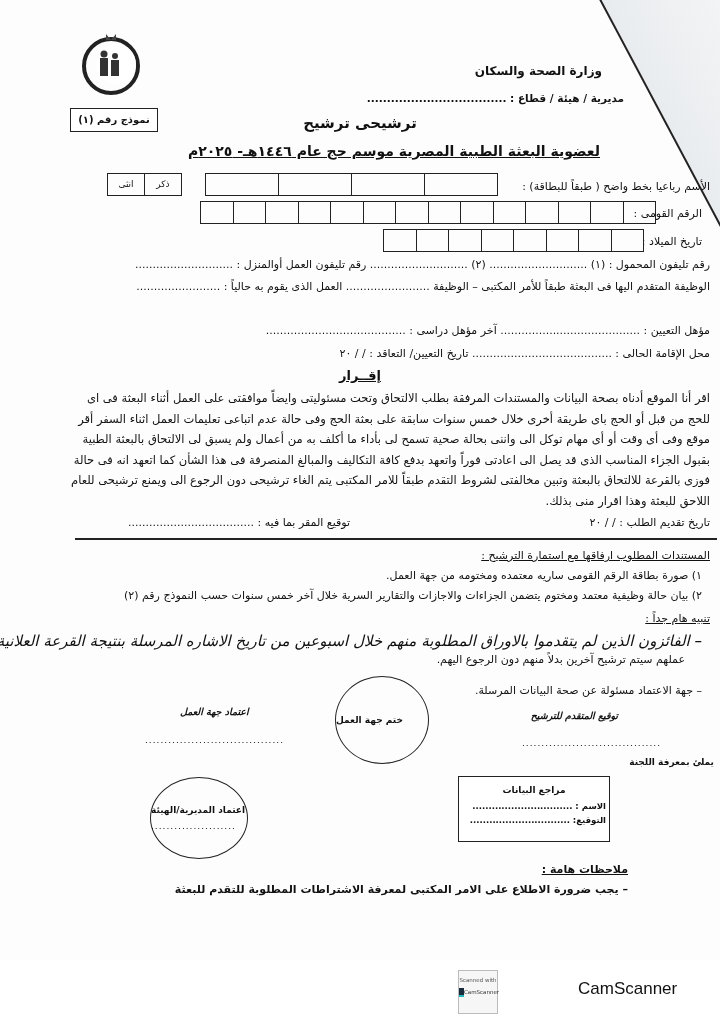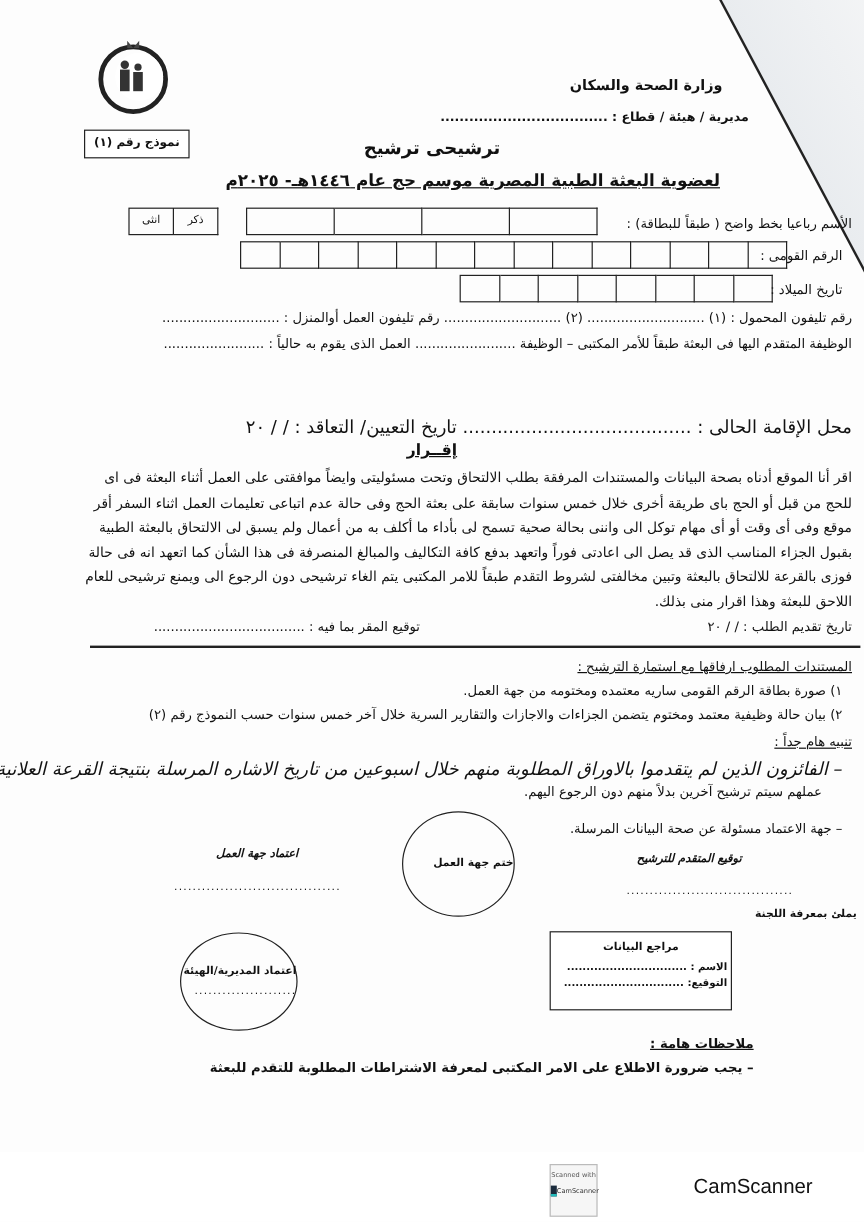--- a/index.html
+++ b/index.html
@@ -11,21 +11,21 @@
           transform:rotate(-28deg); transform-origin:top left; border-left:2px solid #222; }
   .abs { position:absolute; }
   .rtl { direction:rtl; text-align:right; }
   .t { font-size:11.5px; white-space:nowrap; }
   .b { font-weight:bold; }
   .u { text-decoration:underline; }
   .box { border:1.3px solid #222; background:#fff; }
   .cells { display:flex; position:absolute; }
   .cells div { border:1.2px solid #222; border-left:none; height:21px; }
   .cells div:first-child { border-left:1.2px solid #222; }
-  .circle { position:absolute; border:1.5px solid #222; border-radius:50%; display:flex; flex-direction:column; align-items:flex-end; justify-content:center; }
+  .circle { position:absolute; border:1.5px solid #222; border-radius:50%; display:flex; flex-direction:column; align-items:flex-start; justify-content:center; }
   .dots { letter-spacing:1px; }
   .logo { position:absolute; left:78px; top:30px; width:66px; height:66px; }
 </style>
 </head>
 <body>
 
 <div class="page">
   <div class="fold"></div>
 
   <svg class="logo" viewBox="0 0 66 66">
@@ -84,21 +84,22 @@
       <div style="width: 31.5px;"></div>
       <div style="width: 31.5px;"></div>
       <div style="width: 31.5px;"></div>
       <div style="width: 31.5px;"></div>
       <div style="width: 31.5px;"></div>
       <div style="width: 31.5px;"></div>
     </div>
 
   <div class="abs t rtl" style="right:10px;top:258px;font-size:11px;">رقم تليفون المحمول : (١) ............................ (٢) ............................ رقم تليفون العمل أوالمنزل : ............................</div>
   <div class="abs t rtl" style="right:10px;top:280px;font-size:11px;">الوظيفة المتقدم اليها فى البعثة طبقاً للأمر المكتبى – الوظيفة ........................ العمل الذى يقوم به حالياً : ........................</div>
-  <div class="abs t rtl" style="right:10px;top:347px;font-size:15px;text-align:right;">محل الإقامة الحالى : ........................................ تاريخ التعيين/ التعاقد :    /    /  ٢٠</div>
+  <div class="abs t rtl" style="right:10px;top:324px;font-size:11px;">مؤهل التعيين : ........................................ آخر مؤهل دراسى : ........................................</div>
+  <div class="abs t rtl" style="right:10px;top:347px;font-size:11px;text-align:right;">محل الإقامة الحالى : ........................................ تاريخ التعيين/ التعاقد :    /    /  ٢٠</div>
 
   <div class="abs t b u" style="left:0;width:720px;text-align:center;top:368px;font-size:13px;">إقــرار</div>
   <div class="abs rtl" style="right:10px;top:388px;width:650px;font-size:11.3px;line-height:20.5px;">
     <div class="t">اقر أنا الموقع أدناه بصحة البيانات والمستندات المرفقة بطلب الالتحاق وتحت مسئوليتى وايضاً موافقتى على العمل أثناء البعثة فى اى</div>
     <div class="t">للحج من قبل أو الحج باى طريقة أخرى خلال خمس سنوات سابقة على بعثة الحج وفى حالة عدم اتباعى تعليمات العمل اثناء السفر أقر</div>
     <div class="t">موقع وفى أى وقت أو أى مهام توكل الى واننى بحالة صحية تسمح لى بأداء ما أكلف به من أعمال ولم يسبق لى الالتحاق بالبعثة الطبية</div>
     <div class="t">بقبول الجزاء المناسب الذى قد يصل الى اعادتى فوراً واتعهد بدفع كافة التكاليف والمبالغ المنصرفة فى هذا الشأن كما اتعهد انه فى حالة</div>
     <div class="t">فوزى بالقرعة للالتحاق بالبعثة وتبين مخالفتى لشروط التقدم طبقاً للامر المكتبى يتم الغاء ترشيحى دون الرجوع الى ويمنع ترشيحى للعام</div>
     <div class="t">اللاحق للبعثة وهذا اقرار منى بذلك.</div>
   </div>

